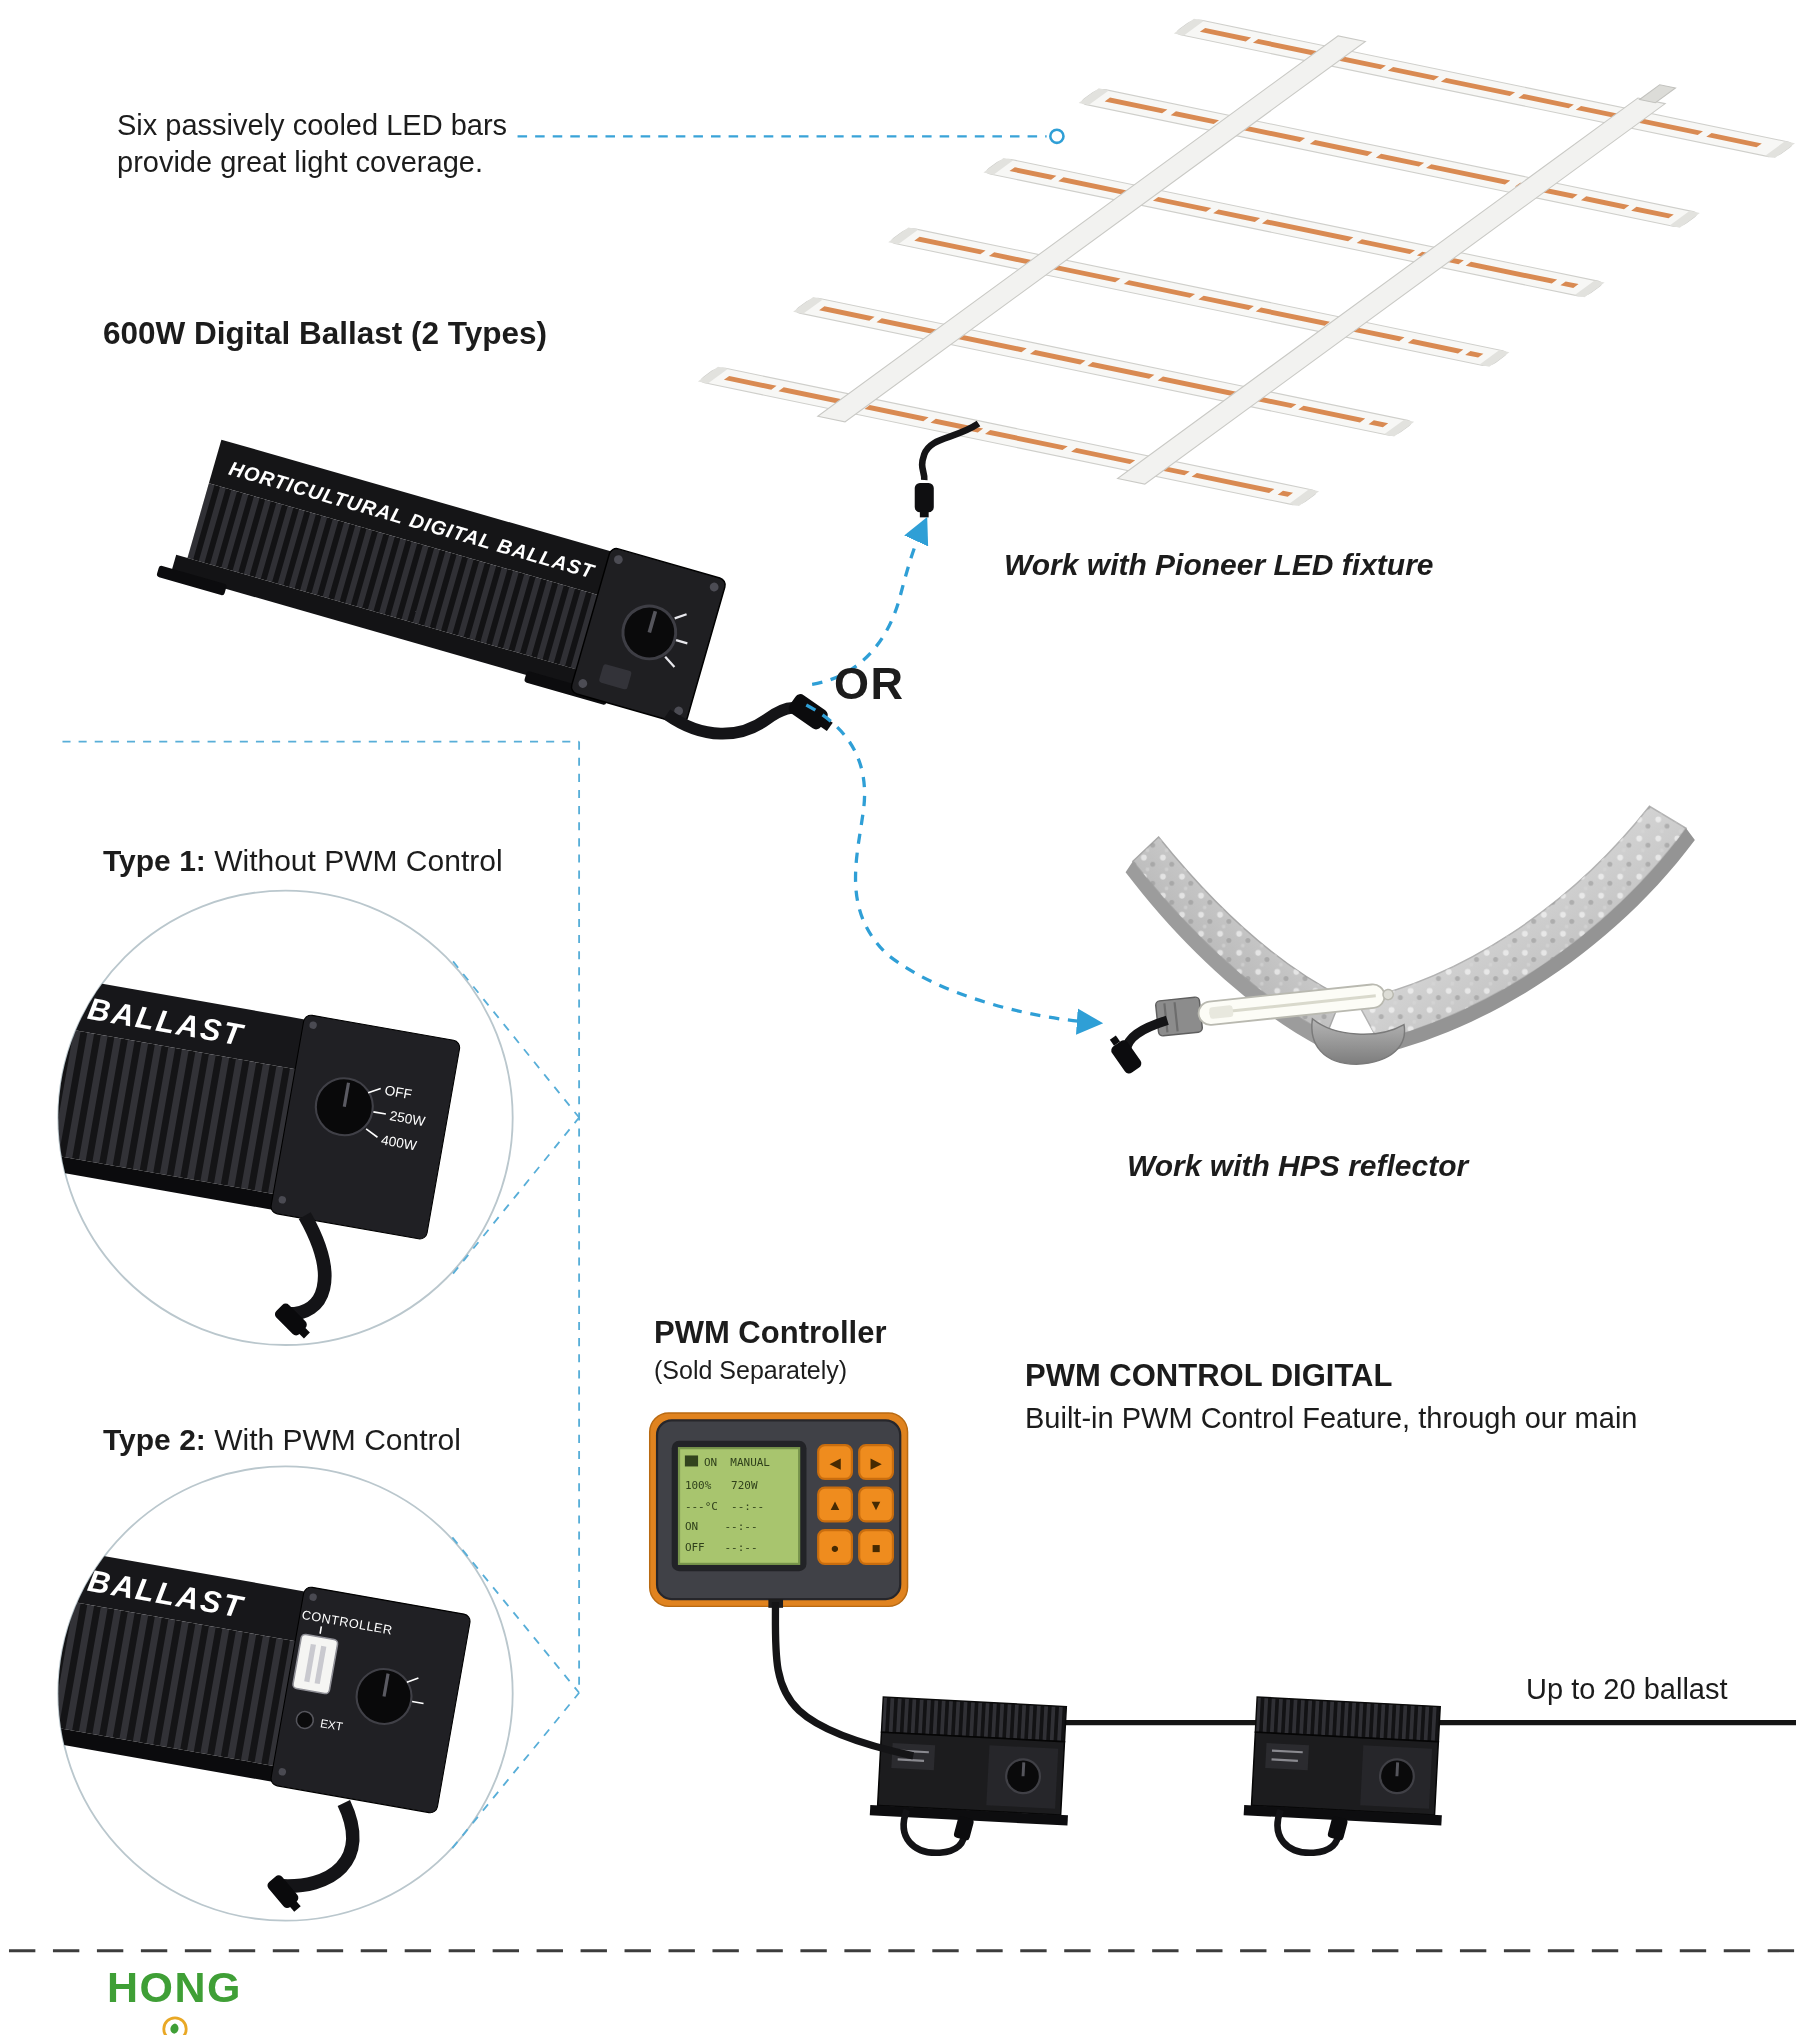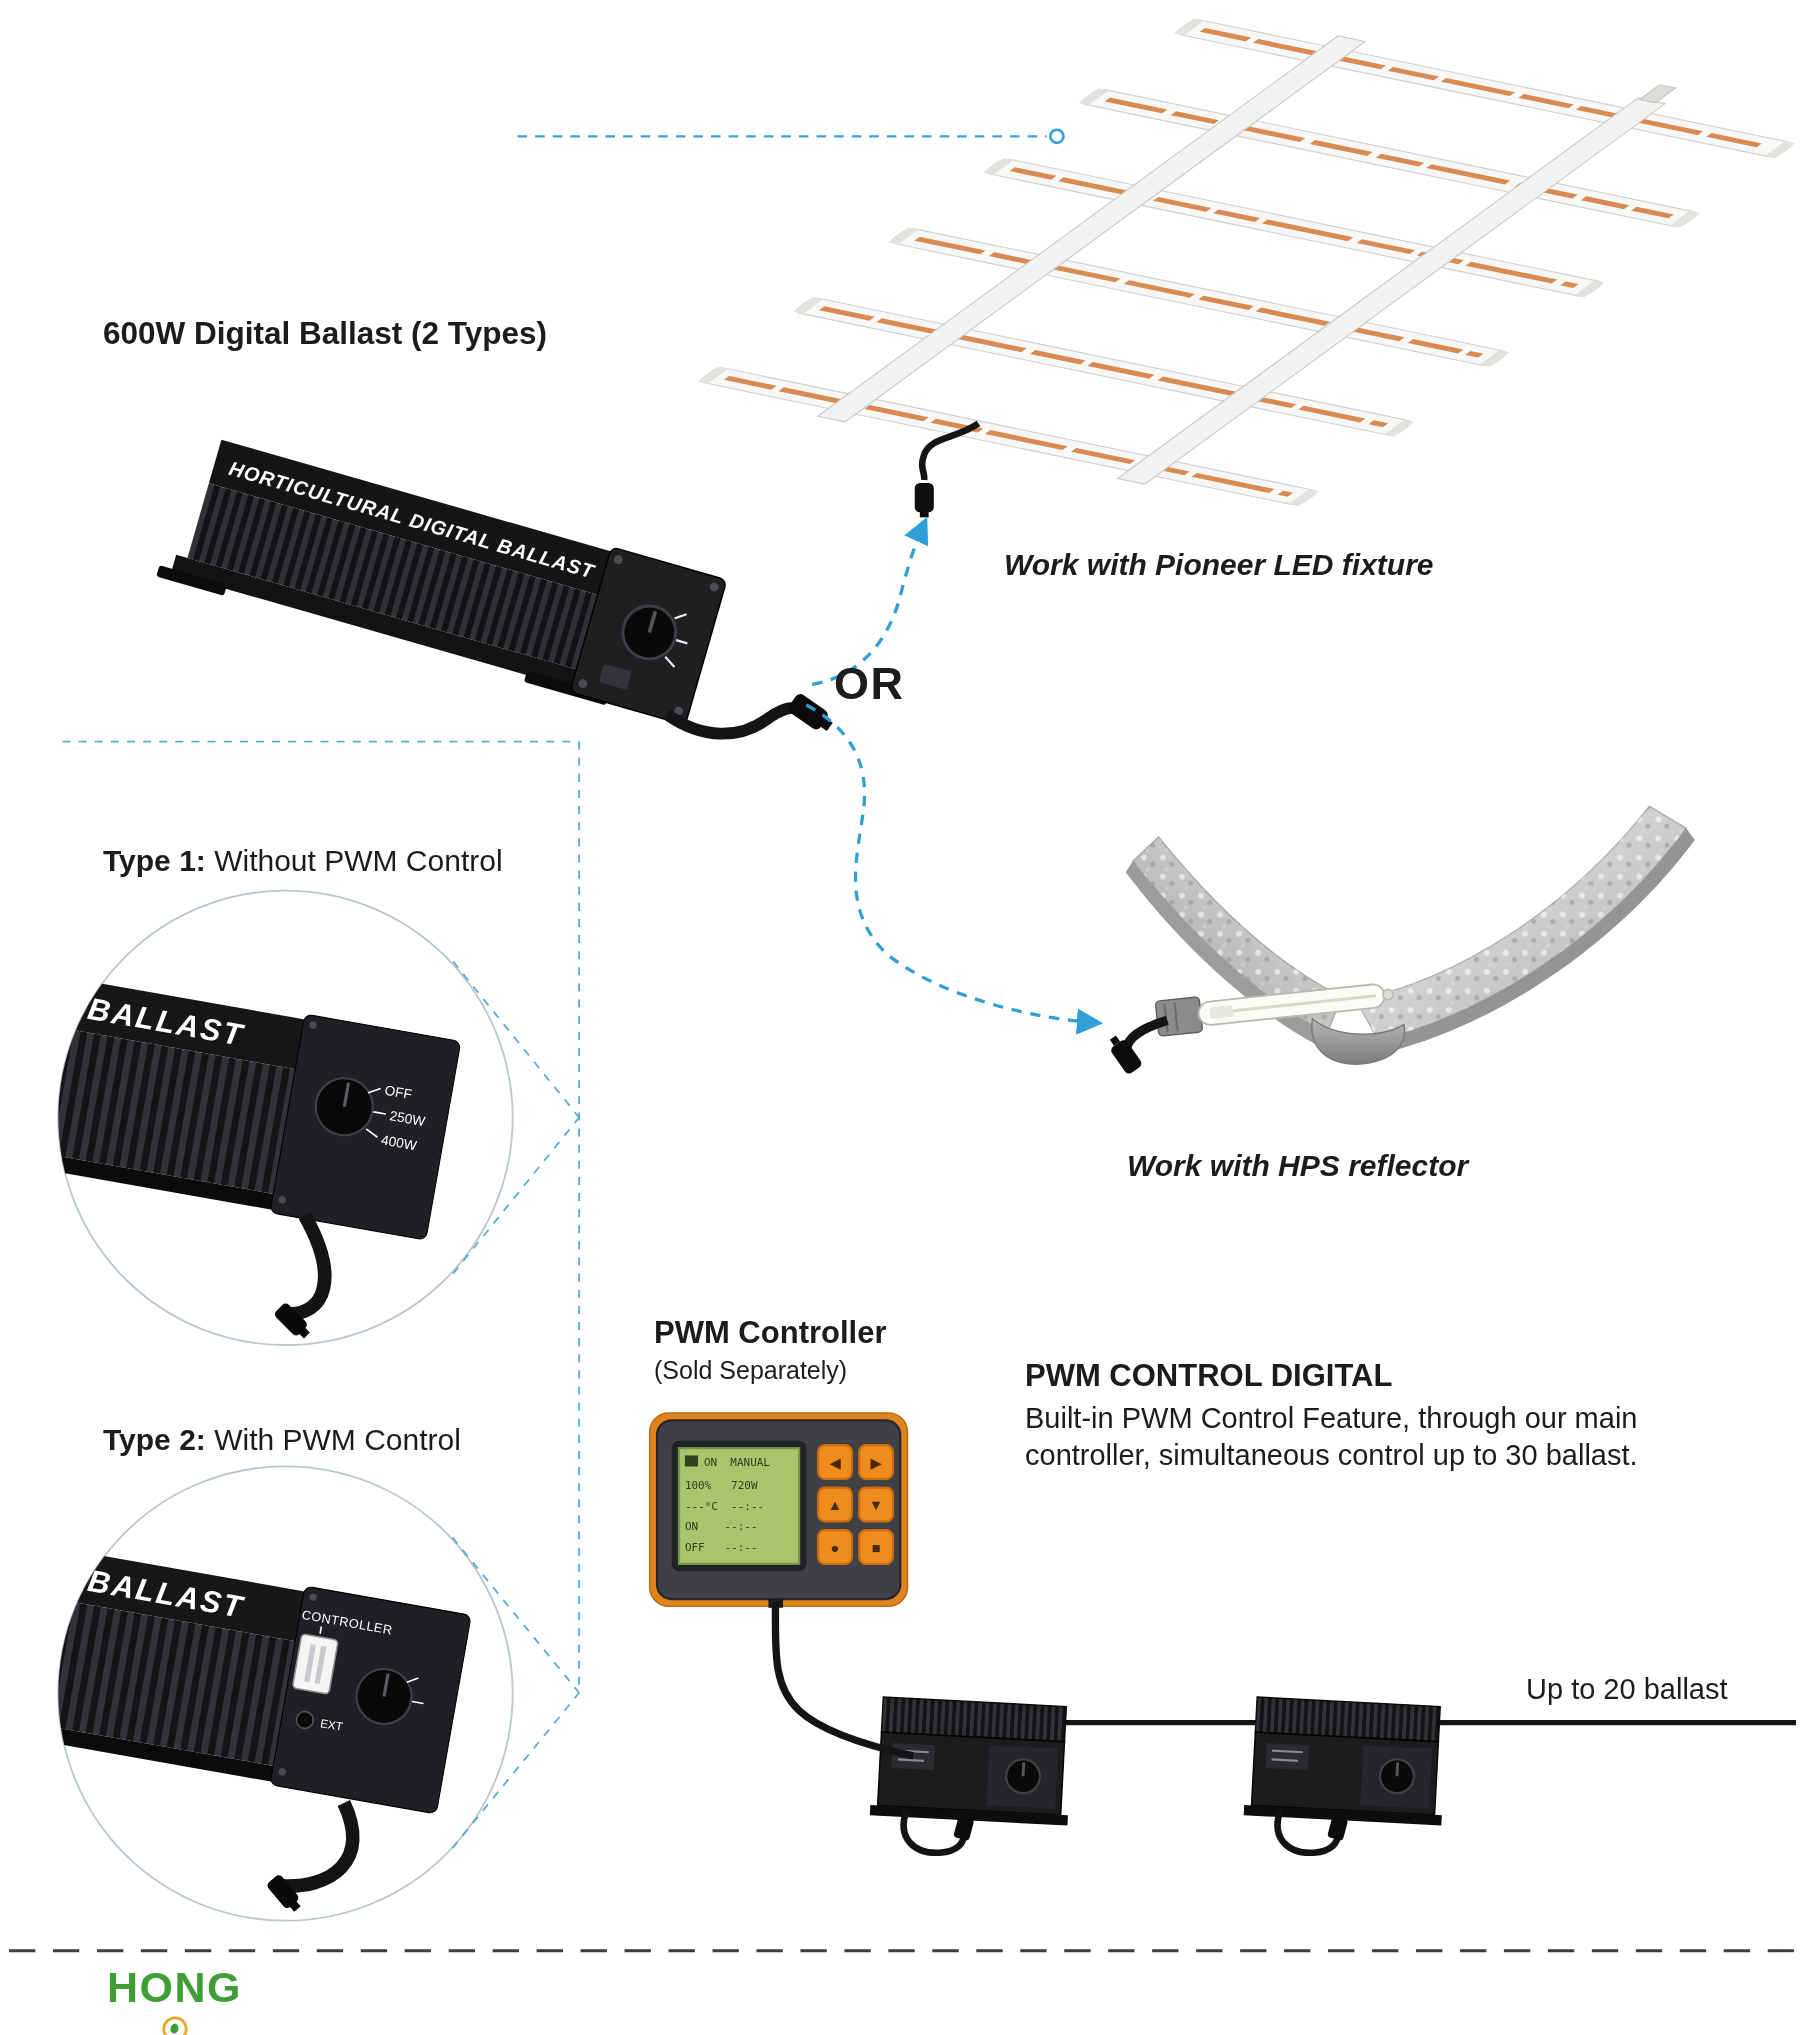--- a/index.html
+++ b/index.html
@@ -309,41 +309,44 @@
     <line x1="617" y1="2522" x2="790" y2="2310" stroke="#58aed8" stroke-width="2.5" stroke-dasharray="11 11"></line>
 
     <path d="M 1108,934 C 1178,922 1214,868 1228,814 C 1241,764 1250,738 1262,712" fill="none" stroke="#2f9fd6" stroke-width="4.5" stroke-dasharray="14 12" marker-end="url(#arrB)"></path>
     <path d="M 1100,962 C 1164,996 1186,1046 1178,1106 C 1169,1172 1148,1242 1210,1302 C 1282,1360 1408,1390 1498,1396" fill="none" stroke="#2f9fd6" stroke-width="4.5" stroke-dasharray="14 12" marker-end="url(#arrB)"></path>
 
     <path d="M 1058,2186 C 1058,2252 1054,2300 1090,2334 C 1124,2366 1200,2386 1246,2396" fill="none" stroke="#141416" stroke-width="10"></path>
 
     <line x1="12" y1="2662" x2="2468" y2="2662" stroke="#3d3d3d" stroke-width="4" stroke-dasharray="36 24"></line>
   </svg>
 
+  <div class="txt note" style="left:117px;top:107px">
+    <div>Six passively cooled LED bars</div>
+    <div>provide great light coverage.</div>
+  </div>
 
   <div class="txt head" style="left:103px;top:315px">600W Digital Ballast (2 Types)</div>
 
   <div class="txt sub" style="left:1004px;top:548px">Work with Pioneer LED fixture</div>
 
   <div class="txt or" style="left:834px;top:658px">OR</div>
 
   <div class="txt typeline" style="left:103px;top:844px">
     <b>Type 1:</b>
     <span>Without PWM Control</span>
   </div>
 
   <div class="txt sub" style="left:1127px;top:1149px">Work with HPS reflector</div>
 
   <div class="txt head ctr" style="left:654px;top:1315px;width:254px;font-size:31px">PWM Controller</div>
   <div class="txt subsmall ctr" style="left:654px;top:1356px;width:254px">(Sold Separately)</div>
 
   <div class="txt head" style="left:1025px;top:1358px;font-size:31px">PWM CONTROL DIGITAL</div>
   <div class="txt para" style="left:1025px;top:1400px">
     <div>Built-in PWM Control Feature, through our main</div>
-    <div>controller, simultaneous control up to 30 ballast.</div>
   </div>
 
   <div class="txt typeline" style="left:103px;top:1423px">
     <b>Type 2:</b>
     <span>With PWM Control</span>
   </div>
 
   <div class="txt" style="left:1526px;top:1673px;font-size:29px">Up to 20 ballast</div>
 
   <div class="txt logo" style="left:107px;top:1963px">

